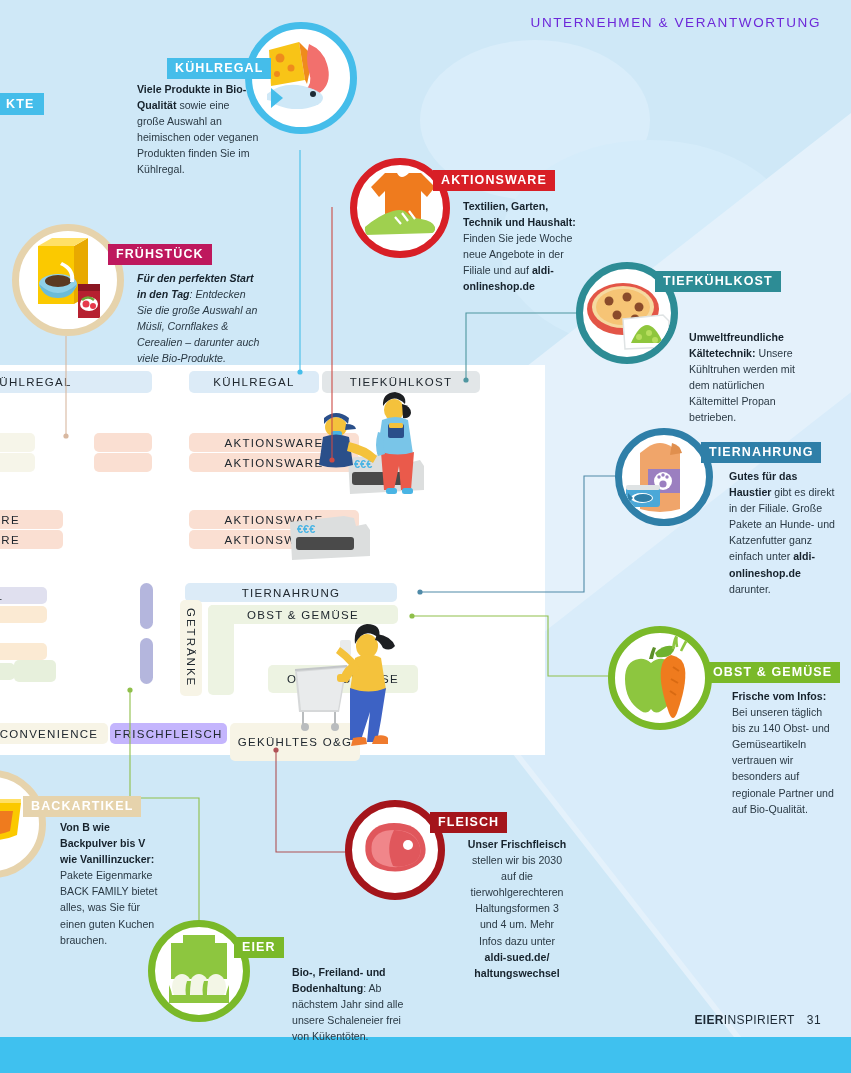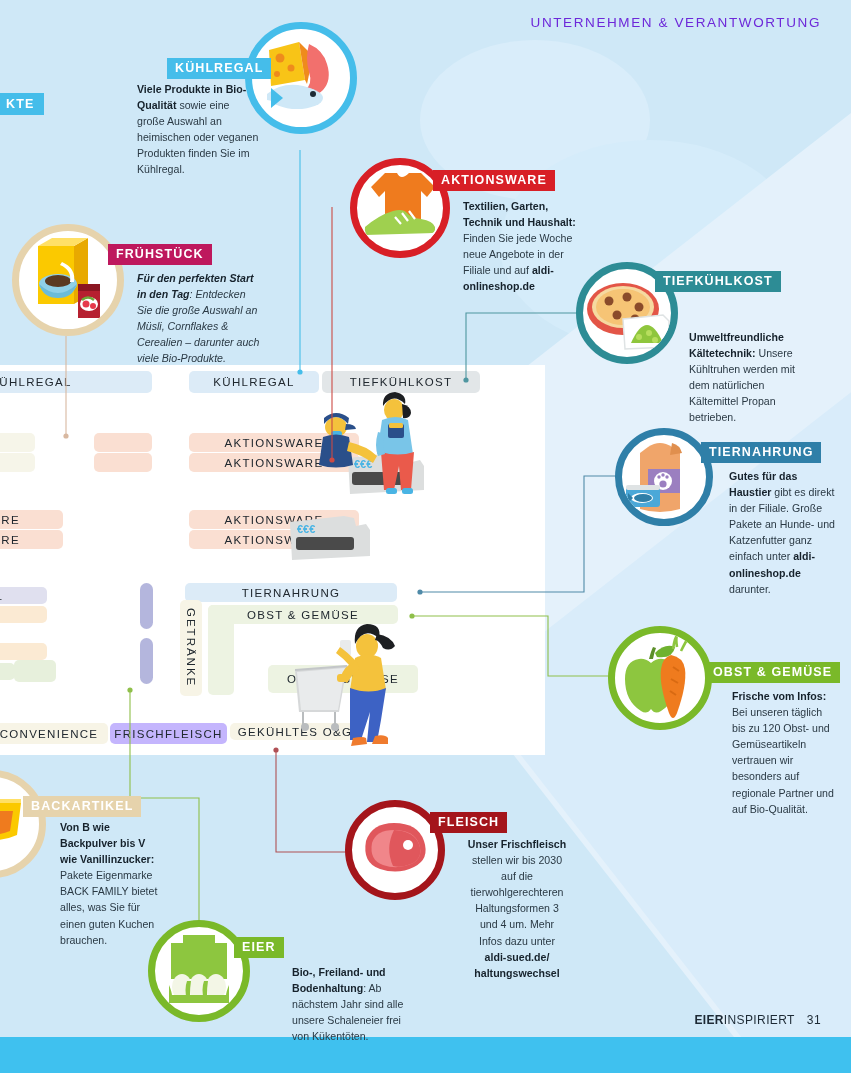--- a/index.html
+++ b/index.html
@@ -184,21 +184,21 @@
 
     <div class="shelf s-blue" style="left:275px; top:218px; width:212px; height:19px;">TIERNAHRUNG</div>
     <div class="shelf s-greenl" style="left:298px; top:240px; width:190px; height:19px;">OBST &amp; GEMÜSE</div>
     <div class="shelf s-greenl" style="left:298px; top:240px; width:26px; height:90px;"></div>
     <div class="shelf s-greenl" style="left:358px; top:300px; width:150px; height:28px;">OBST &amp; GEMÜSE</div>
 
     <div class="shelf s-sand vlabel" style="left:270px; top:235px; width:22px; height:96px; letter-spacing:2px;">GETRÄNKE</div>
 
     <div class="shelf s-sand" style="left:80px;  top:358px; width:118px; height:21px;">CONVENIENCE</div>
     <div class="shelf s-rose" style="left:200px; top:358px; width:117px; height:21px;">FRISCHFLEISCH</div>
-    <div class="shelf s-sand" style="left:320px; top:358px; width:130px; height:17px;text-align:center;">GEKÜHLTES O&amp;G</div>
+    <div class="shelf s-sand" style="left:320px; top:358px; width:130px; height:38px;text-align:center;">GEKÜHLTES O&amp;G</div>
 
     <svg class="ill" style="left:380px; top:25px;" width="150" height="140" viewBox="0 0 150 140">
 
       <path d="M58 68 L110 62 L120 64 L122 72 L130 70 L134 76 L134 100 L60 104 Z" fill="#dcdede"></path>
       <rect x="62" y="82" width="58" height="13" rx="3" fill="#4a4a4a"></rect>
       <text x="64" y="78" font-family="'Liberation Sans',sans-serif" font-size="11" font-weight="700" fill="#49b4e4">€€€</text>
 
       <ellipse cx="46" cy="37" rx="11" ry="10" fill="#f4c23c"></ellipse>
       <path d="M34 34 q12 -14 24 0 l1 -6 q-13 -10 -25 0 z" fill="#2a4f8a"></path>
       <path d="M56 34 q9 0 10 5 l-11 1 z" fill="#2a4f8a"></path>
@@ -388,21 +388,21 @@
         <path d="M24 26 q-14 2 -14 20 q0 22 16 32 q6 4 10 -2 q4 6 10 2 q16 -10 16 -32 q0 -18 -14 -20 q-6 -1 -12 4 q-6 -5 -12 -4 z" fill="#8dc63f"></path>
         <path d="M34 26 q2 -8 4 -12 l3 1 q-2 5 -3 11 z" fill="#5c8f2a"></path>
         <path d="M40 20 q10 -10 20 -6 q-2 12 -18 10 z" fill="#6fb22f"></path>
         <path d="M58 16 q2 -14 6 -16 M62 14 q-2 -12 2 -16 M66 18 q6 -12 8 -14" stroke="#8dc63f" stroke-width="2.6" fill="none"></path>
         <path d="M56 22 q12 2 14 14 q2 16 -8 44 q-4 10 -8 0 q-10 -28 -8 -44 q2 -12 10 -14 z" fill="#ef7b1e"></path>
         <path d="M58 34 l6 4 M56 46 l7 4 M55 58 l6 4" stroke="#d86a12" stroke-width="2" fill="none"></path>
       </svg>
     </div>
     <div class="tag" style="left:97px; top:36px; background:#7ab929;">OBST &amp; GEMÜSE</div>
     <div class="body" style="left:124px; top:62px; width:106px;">
-      <b>Frische vom Infos:</b><span> Bei unseren täglich bis zu 120 Obst- und Gemüseartikeln vertrauen wir besonders auf regionale Partner und auf Bio-Qualität.</span>
+      <b>Frische vom Infos:</b><span> Bei unseren täglich bis zu 140 Obst- und Gemüseartikeln vertrauen wir besonders auf regionale Partner und auf Bio-Qualität.</span>
     </div>
   </div>
 
   <div class="node" style="left:-62px; top:770px;">
     <div class="circ" style="left:0;top:0;width:108px;height:108px;border:7px solid #e6d3ac;">
       <svg width="94" height="94" viewBox="0 0 94 94">
         <path d="M24 26 L76 26 L72 58 q-22 10 -44 0 z" fill="#fbc900"></path>
         <path d="M30 34 L68 34 L65 54 q-16 7 -32 0 z" fill="#ef7b1e"></path>
         <path d="M24 26 L76 26 L76 22 L24 22 Z" fill="#ffe066"></path>
       </svg>

